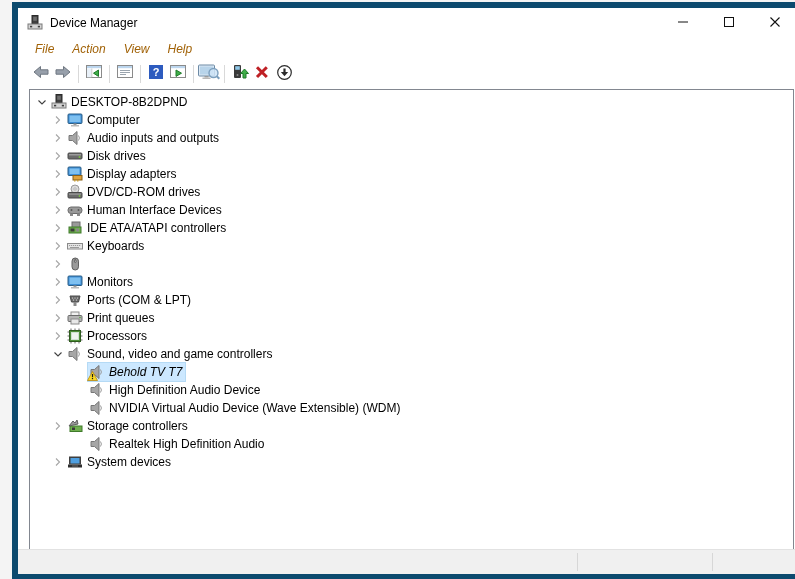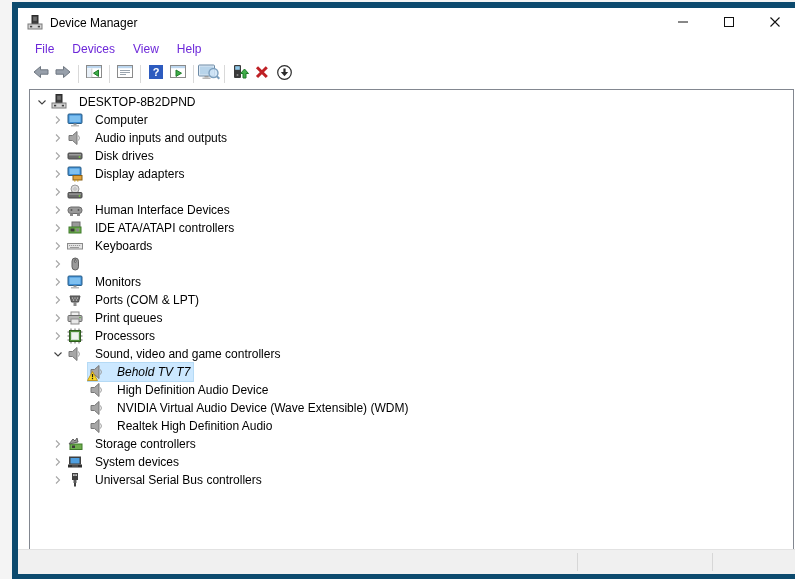--- a/index.html
+++ b/index.html
@@ -7,36 +7,36 @@
   .window{position:absolute;left:12px;top:2px;width:780px;height:566px;background:#fff;
     border:6px solid #0c4a6e;box-shadow:5px 6px 0 0 #939393;}
   
   .titlebar{height:30px;display:flex;align-items:center;background:#fff;}
   .title-icon{width:16px;height:16px;margin-left:9px;flex:none;}
   .title-text{margin-left:7px;font-size:12px;color:#000;}
   .controls{margin-left:auto;display:flex;height:100%;}
   .ctrl{width:46px;height:100%;display:flex;align-items:center;justify-content:center;cursor:default;}
   
   .menubar{height:22px;display:flex;align-items:center;padding-left:8px;font-size:12px;background:#fff;}
-  .menu-item{padding:3px 9px;color:#6d28d9;}
+  .menu-item{padding:3px 9px;color:#a16207;font-style:italic;}
   
   .toolbar{height:28px;display:flex;align-items:center;padding-left:12px;background:#fff;}
   .tb-btn{width:22px;height:22px;display:flex;align-items:center;justify-content:center;flex:none;}
   .tb-sep{width:1px;height:18px;background:#d9d9d9;margin:0 4px;flex:none;}
   
   .tree-panel{position:absolute;left:11px;top:81px;width:763px;height:457px;background:#fff;
     border:1px solid #828790;overflow:hidden;padding-top:3px;box-sizing:content-box;}
   .tree-row{height:18px;display:flex;align-items:center;font-size:12px;white-space:nowrap;color:#000;}
   .level0{padding-left:4px}.level1{padding-left:20px}.level2{padding-left:58px}
   .chevron{width:16px;height:16px;flex:none;display:flex;align-items:center;justify-content:center;}
   .row-sel{display:flex;align-items:center;height:18px;}
   .selected .row-sel{background:#cce8ff;outline:1px solid #b5daf5;font-style:italic;}
   .tree-icon{width:16px;height:16px;margin:0 4px 0 1px;position:relative;flex:none;}
   .tree-icon svg.overlay{position:absolute;left:-2px;bottom:-1px;}
-  .tree-label{padding:1px 3px 1px 0;margin-left:8px;}
+  .tree-label{padding:1px 3px 1px 0;}
   
   .statusbar{position:absolute;left:0;bottom:0;width:100%;height:24px;background:#f0f0f0;
     border-top:1px solid #e2e2e2;}
   .sb-div{position:absolute;top:3px;bottom:3px;width:1px;background:#d7d7d7;}
   .sb-div1{left:559px}.sb-div2{left:694px}
   .sb-sec{position:absolute;top:4px;font-size:11px;color:#444;}
 </style>
 </head>
 <body>
 
@@ -63,21 +63,21 @@
         </div>
         <div class="ctrl">
           <span><svg width="12" height="12">
               <path d="M1.5 1.5 L10.5 10.5 M10.5 1.5 L1.5 10.5" stroke="#111" stroke-width="1.1"></path>
             </svg></span>
         </div>
       </div>
   </div>
   <div class="menubar">
       <div class="menu-item">File</div>
-      <div class="menu-item">Devices</div>
+      <div class="menu-item">Action</div>
       <div class="menu-item">View</div>
       <div class="menu-item">Help</div>
     </div>
   <div class="toolbar">
       <div class="tb-btn">
         <span><svg width="18" height="16">
             <path d="M8.5 2.5 L2 8 L8.5 13.5 L8.5 10.2 L16 10.2 L16 5.8 L8.5 5.8 Z" fill="#98a0ab" stroke="#6f7781"></path>
           </svg></span>
       </div>
       <div class="tb-btn">
@@ -242,20 +242,21 @@
             </svg>
           </span>
           <span class="row-sel">
             <span class="tree-icon"><svg width="16" height="16">
                 <circle cx="8" cy="5" r="4" fill="#dcdcdc" stroke="#9a9a9a"></circle>
                 <circle cx="8" cy="5" r="1.2" fill="#f8f8f8" stroke="#b0b0b0"></circle>
                 <rect x="1" y="8.5" width="14" height="5.5" rx="1" fill="#6b6b6b" stroke="#4a4a4a"></rect>
                 <rect x="2" y="9.5" width="12" height="1.2" fill="#9c9c9c"></rect>
                 <circle cx="12.5" cy="12" r="0.9" fill="#7ac142"></circle>
               </svg></span>
+            <span class="tree-label">DVD/CD-ROM drives</span>
           </span>
         </div>
         <div class="tree-row level1">
           <span class="chevron">
             <svg width="16" height="16">
               <polyline points="6,4.5 9.5,8 6,11.5" fill="none" stroke="#a6a6a6" stroke-width="1.1"></polyline>
             </svg>
           </span>
           <span class="row-sel">
             <span class="tree-icon"><svg width="16" height="16">
@@ -439,75 +440,58 @@
         </div>
         <div class="tree-row level2">
           <span class="row-sel">
             <span class="tree-icon"><svg width="16" height="16">
                 <polygon points="2,5.5 5.5,5.5 10,1.5 10,14.5 5.5,10.5 2,10.5" fill="#a6a6a6" stroke="#777"></polygon>
                 <path d="M11.5 5.5 q1.8 2.5 0 5" stroke="#9a9a9a" fill="none"></path>
               </svg></span>
             <span class="tree-label">NVIDIA Virtual Audio Device (Wave Extensible) (WDM)</span>
           </span>
         </div>
-        <div class="tree-row level2">
-          <span class="row-sel">
-            <span class="tree-icon"><svg width="16" height="16">
-                <polygon points="2,5.5 5.5,5.5 10,1.5 10,14.5 5.5,10.5 2,10.5" fill="#a6a6a6" stroke="#777"></polygon>
-                <path d="M11.5 5.5 q1.8 2.5 0 5" stroke="#9a9a9a" fill="none"></path>
-              </svg></span>
-            <span class="tree-label">Realtek High Definition Audio</span>
-          </span>
-        </div>
         <div class="tree-row level1">
           <span class="chevron">
             <svg width="16" height="16">
               <polyline points="6,4.5 9.5,8 6,11.5" fill="none" stroke="#a6a6a6" stroke-width="1.1"></polyline>
             </svg>
           </span>
           <span class="row-sel">
             <span class="tree-icon"><svg width="16" height="16">
                 <rect x="3" y="8" width="12" height="5.5" fill="#6fae4e" stroke="#3f7a2a"></rect>
                 <rect x="5" y="9.5" width="3" height="2.5" fill="#3a3a3a"></rect>
                 <path d="M2 8 L6 3 L8 5 L10 2 L11 6 Z" fill="#9a9a9a" stroke="#5f5f5f"></path>
               </svg></span>
             <span class="tree-label">Storage controllers</span>
+          </span>
+        </div>
+        <div class="tree-row level2">
+          <span class="row-sel">
+            <span class="tree-icon"><svg width="16" height="16">
+                <polygon points="2,5.5 5.5,5.5 10,1.5 10,14.5 5.5,10.5 2,10.5" fill="#a6a6a6" stroke="#777"></polygon>
+                <path d="M11.5 5.5 q1.8 2.5 0 5" stroke="#9a9a9a" fill="none"></path>
+              </svg></span>
+            <span class="tree-label">Realtek High Definition Audio</span>
           </span>
         </div>
         <div class="tree-row level1">
           <span class="chevron">
             <svg width="16" height="16">
               <polyline points="6,4.5 9.5,8 6,11.5" fill="none" stroke="#a6a6a6" stroke-width="1.1"></polyline>
             </svg>
           </span>
           <span class="row-sel">
             <span class="tree-icon"><svg width="16" height="16">
                 <rect x="2" y="2.5" width="12" height="8" fill="#3f3f3f"></rect>
                 <rect x="3.5" y="4" width="9" height="5.5" fill="#4f9fe0"></rect>
                 <rect x="1" y="10.5" width="14" height="3" fill="#2f2f2f"></rect>
                 <rect x="5" y="11.5" width="6" height="1" fill="#6b6b6b"></rect>
               </svg></span>
             <span class="tree-label">System devices</span>
-          </span>
-        </div>
-        <div class="tree-row level1">
-          <span class="chevron">
-            <svg width="16" height="16">
-              <polyline points="6,4.5 9.5,8 6,11.5" fill="none" stroke="#a6a6a6" stroke-width="1.1"></polyline>
-            </svg>
-          </span>
-          <span class="row-sel">
-            <span class="tree-icon"><svg width="16" height="16">
-                <rect x="5" y="1" width="6" height="7" fill="#3f3f3f"></rect>
-                <rect x="6.2" y="2.2" width="1.4" height="1.8" fill="#e0e0e0"></rect>
-                <rect x="8.4" y="2.2" width="1.4" height="1.8" fill="#e0e0e0"></rect>
-                <rect x="6.5" y="8" width="3" height="3" fill="#5a5a5a"></rect>
-                <path d="M8 11 v3.5" stroke="#3f3f3f" stroke-width="2"></path>
-              </svg></span>
-            <span class="tree-label">Universal Serial Bus controllers</span>
           </span>
         </div>
       </div>
   </div>
   <div class="statusbar">
     <span class="sb-sec" style="left:8px"></span>
     <div class="sb-div sb-div1"></div>
     <span class="sb-sec" style="left:566px"></span>
     <div class="sb-div sb-div2"></div>
     <span class="sb-sec" style="left:701px"></span>

